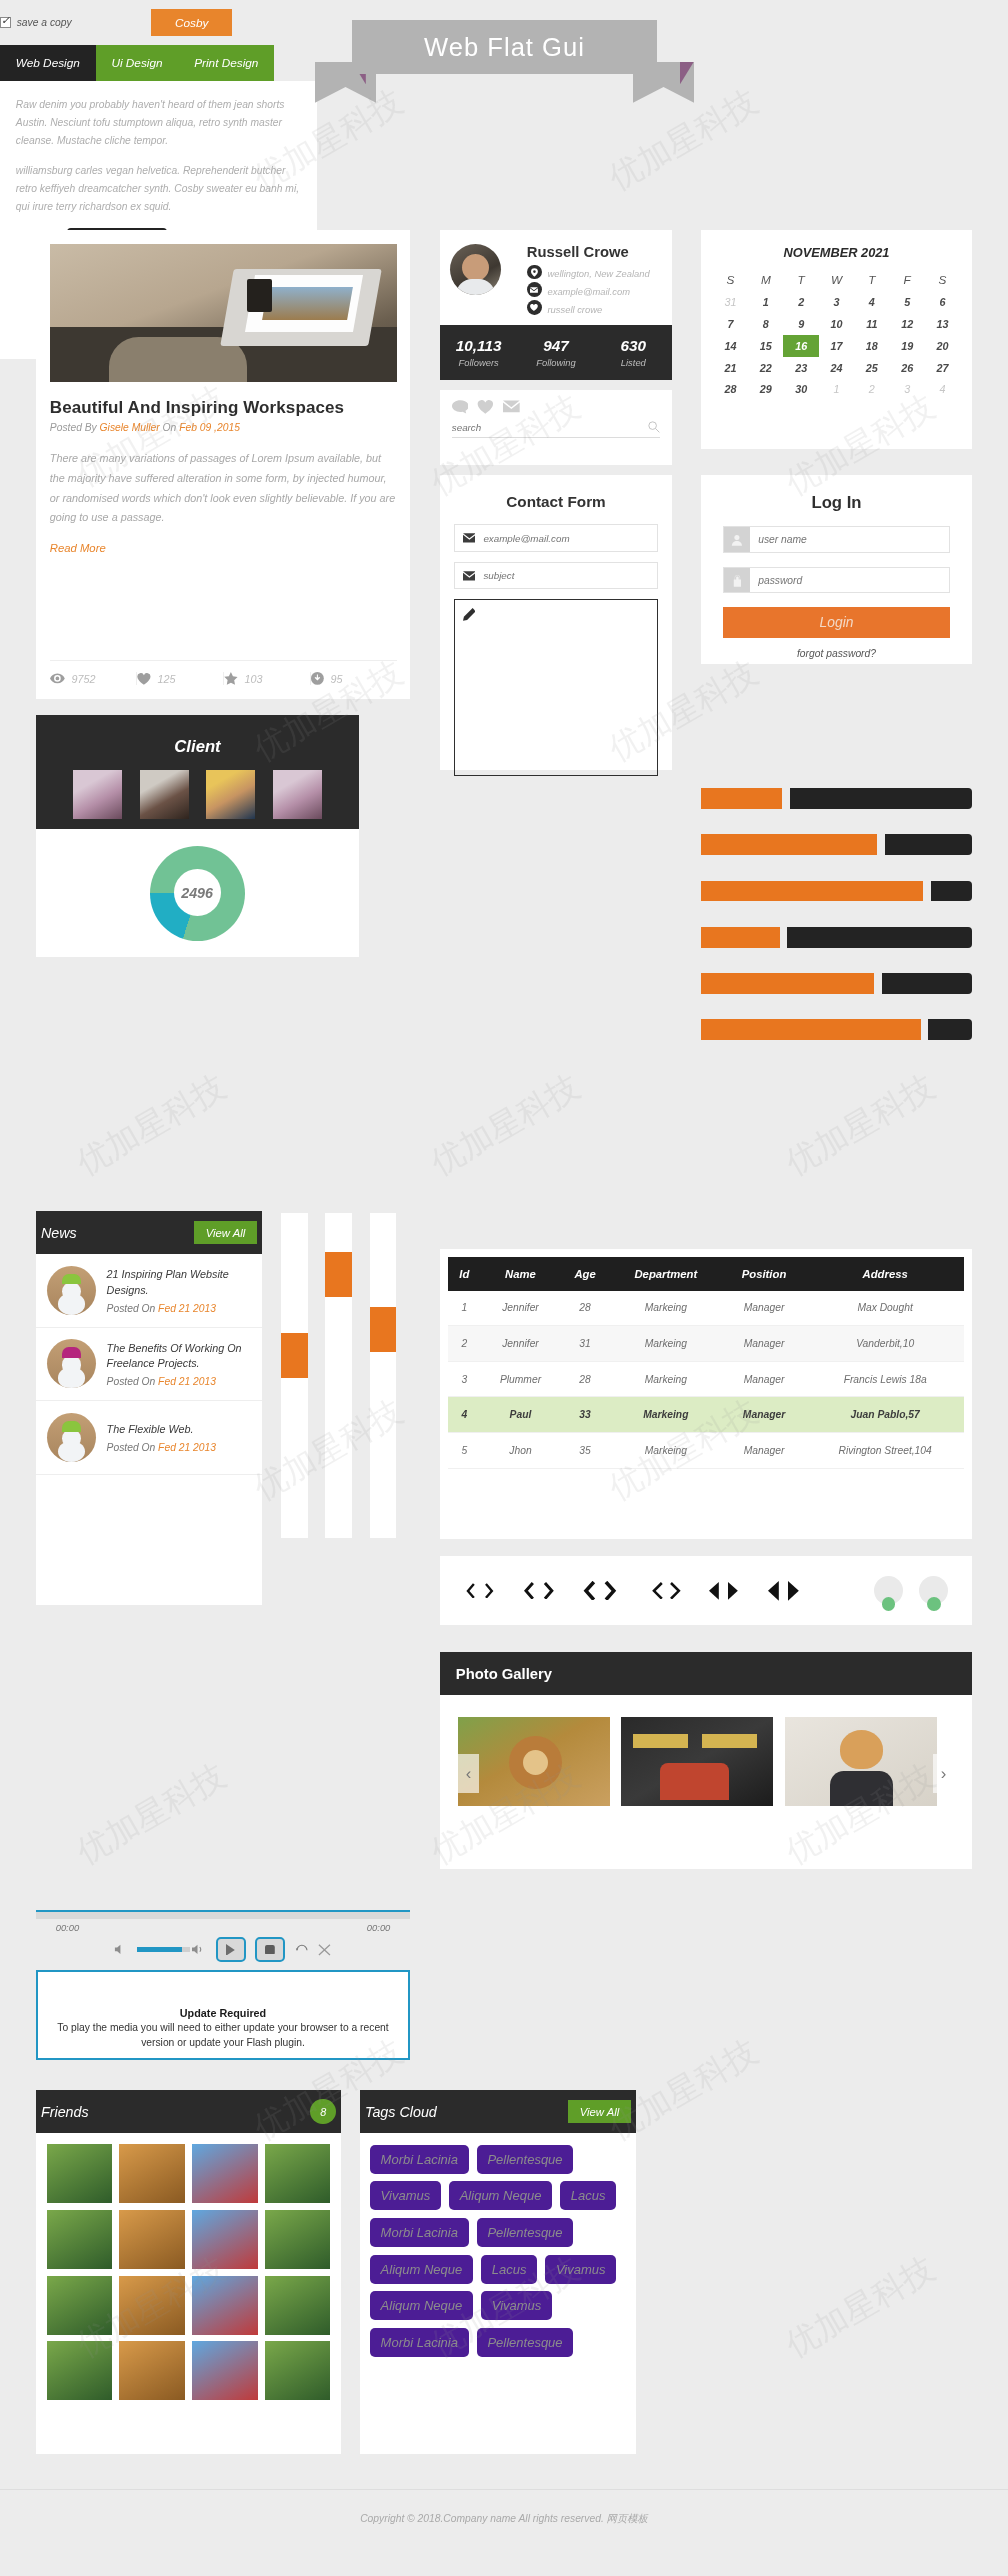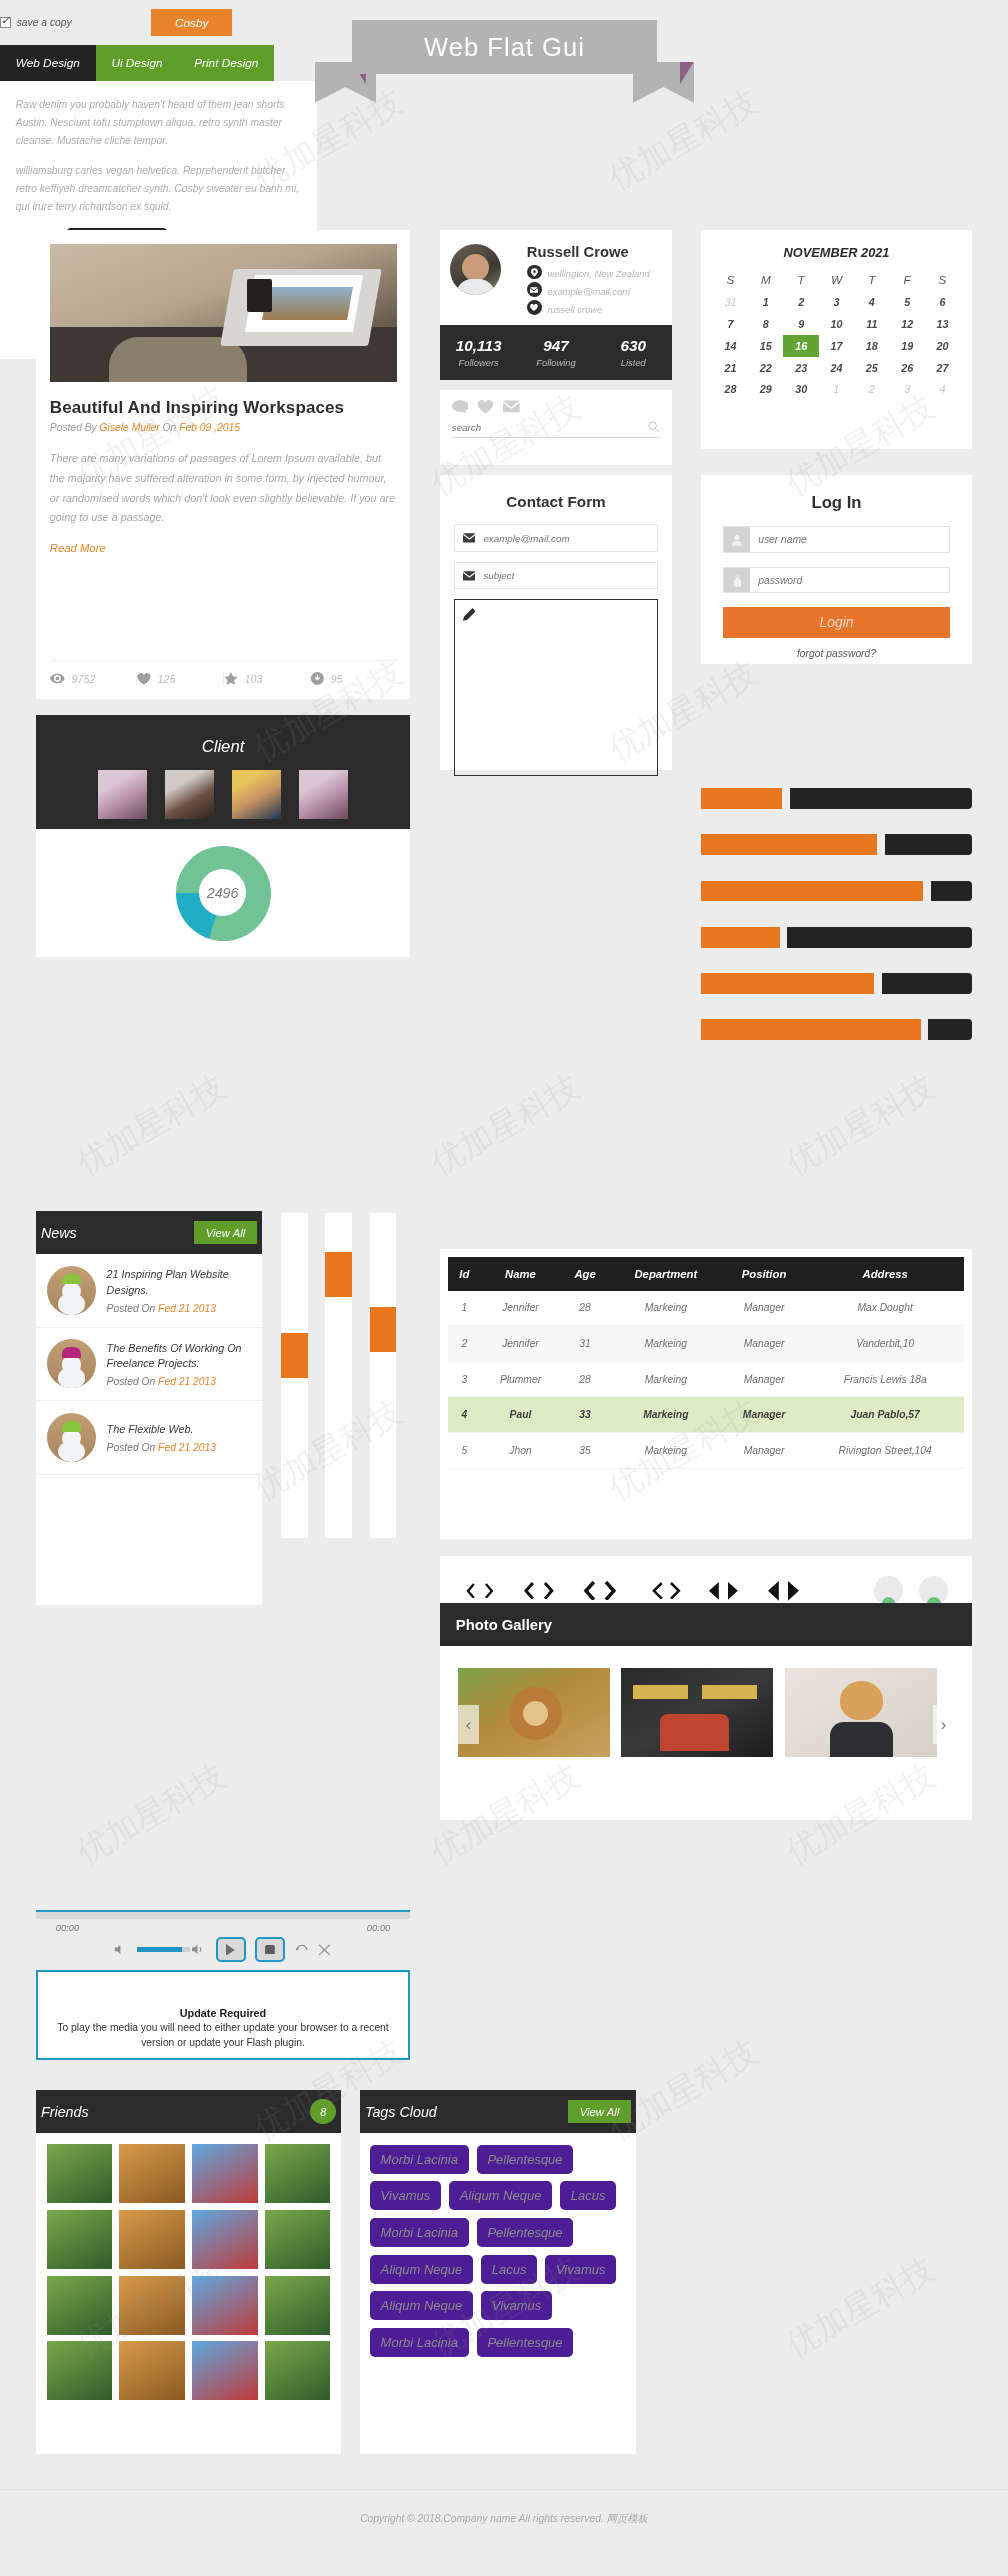--- a/index.html
+++ b/index.html
@@ -99,21 +99,21 @@
   .loginbtn { width:100%; background:#e8752c; border:none; color:#f3d9c6; font-size:13.8px; font-style:italic; padding:7.9px 0; cursor:pointer; font-family:"Liberation Sans",sans-serif;}
   .forgot { text-align:center; font-size:10.3px; font-style:italic; color:#555; margin-top:9.8px;}
 
   
   #bars { position:absolute; left:701px; top:788px; width:271px; }
   .pbar { height:20.7px; margin-bottom:25.6px; display:flex; }
   .pbar .fill { background:#e8761f; }
   .pbar .rest { background:#232323; flex:1; border-radius:0 3.9px 3.9px 0; margin-left:7.9px;}
 
   
-  #client { left:36px; top:715px; width:374px; height:242px; }
+  #client { left:36px; top:715px; width:323px; height:242px;font-weight:bold; }
   #client .hd { background:#2b2b2b; height:114px; }
   #client .hd .t { text-align:center; color:#fff; font-size:16.7px; font-style:italic; padding-top:21.7px;}
   #client .thumbs { display:flex; gap:17.7px; justify-content:center; margin-top:13.8px;}
   #client .th { width:49px; height:49px; }
   #client .donut-wrap { height:128px; display:flex; align-items:center; justify-content:center;}
   .donut { width:95px; height:95px; position:relative; border-radius:50%;
     background: conic-gradient(from 198deg, #21aec4 0deg 72deg, #71c295 72deg 360deg); }
   .donut .hole { position:absolute; left:23.6px; top:23.6px; width:47px; height:47px; border-radius:50%; background:#fff; display:flex; align-items:center; justify-content:center;}
   .donut .val { font-size:14.3px; font-style:italic; color:#7a7a7a; }
 
@@ -146,21 +146,21 @@
 
   
   #arrows { left:440px; top:1556px; width:532px; height:69px; display:flex; align-items:center; padding:0 23.6px; gap:0;}
   .arrgrp { display:flex; align-items:center; gap:4.9px; }
   .arrsep { width:25.6px; }
   .toggles { margin-left:auto; display:flex; gap:15.8px;}
   .tgl { width:29.5px; height:29.5px; border-radius:50%; background:#eaeaea; position:relative;}
   .tgl .dot { position:absolute; left:7.9px; top:21.7px; width:13.8px; height:13.8px; border-radius:50%; background:#6cc27f;}
 
   
-  #gal { left:440px; top:1603px; width:532px; height:217px; }
+  #gal { left:440px; top:1652px; width:532px; height:217px; }
   #gal .hd { background:#2b2b2b; height:43px; display:flex; align-items:center; padding-left:15.8px;}
   #gal .hd .t { color:#fff; font-size:14.8px; font-weight:600;}
   #gal .strip { display:flex; gap:11.8px; padding:21.7px 17.7px; position:relative;}
   #gal .gi { width:152px; height:89px; position:relative; overflow:hidden;}
   #gal .nav { position:absolute; top:59px; width:21.7px; height:39px; background:rgba(255,255,255,.65); color:#777; font-size:16.7px; display:flex; align-items:center; justify-content:center;}
 
   
   #player { position:absolute; left:36px; top:1910px; width:374px; height:108px;}
   #player .track { height:8.9px; background:#d9d9d9; border-top:2px solid #2196c4;}
   #player .times { display:flex; justify-content:space-between; font-size:9.4px; font-style:italic; color:#777; margin-top:3px; padding:0 19.7px;}

